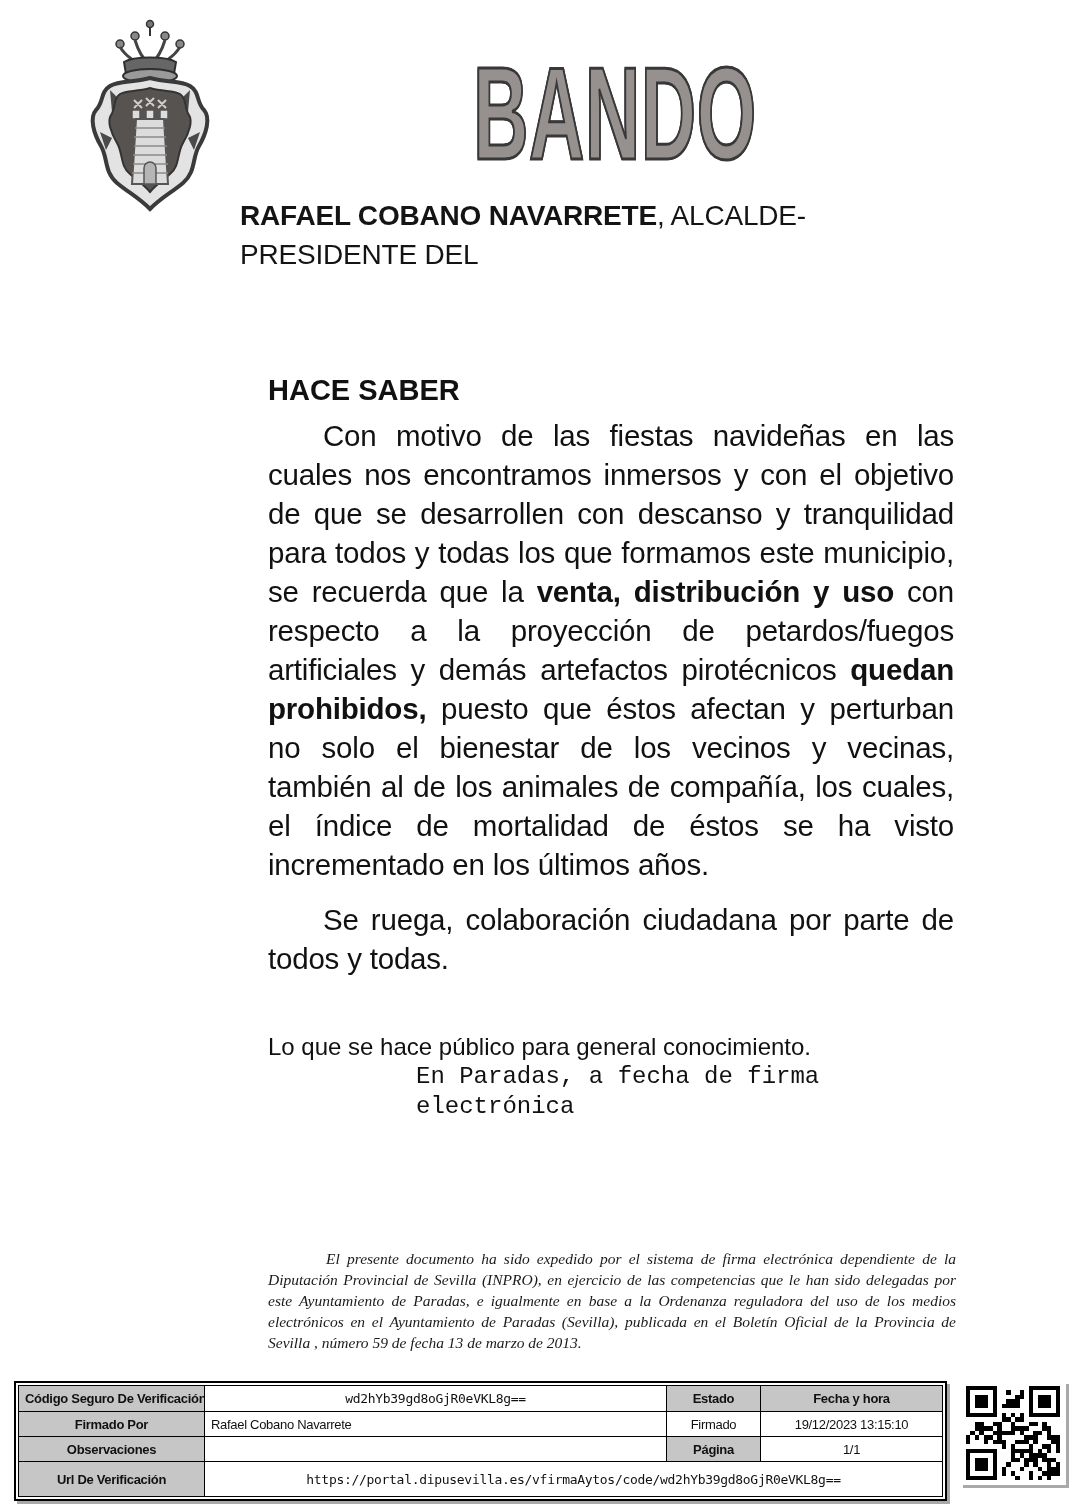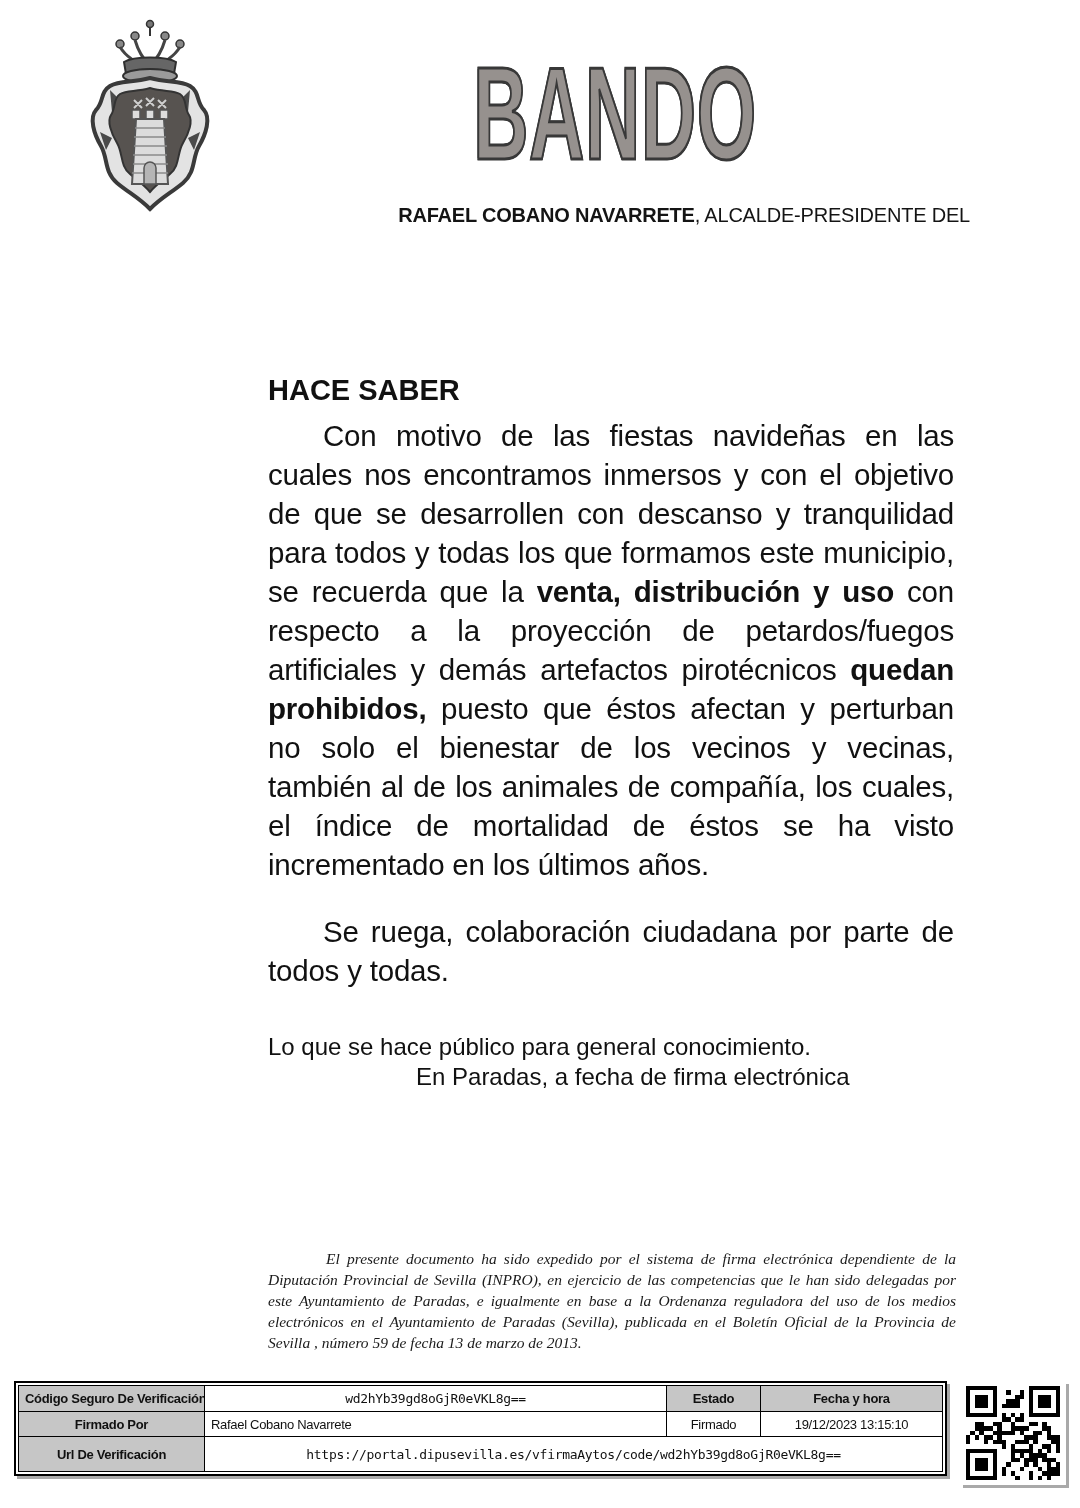--- a/index.html
+++ b/index.html
@@ -16,43 +16,43 @@
     position:absolute; left:615px; top:48px; transform:translateX(-50%) scaleX(0.58);
     transform-origin:center top;
     font-size:132px; line-height:1; font-weight:bold; letter-spacing:1px;
     color:#96918e; -webkit-text-stroke:3px #383838;
     text-shadow:1px 1px 0 #383838,-1px -1px 0 #383838,1px -1px 0 #383838,-1px 1px 0 #383838;
     white-space:nowrap;
   }
 
   
   .header-block{
-    position:absolute; left:240px; top:196px; width:730px; text-align:right;
-    font-size:20px; line-height:39px; letter-spacing:-0.2px; color:#141414;
+    position:absolute; left:240px; top:196px; width:730px; text-align:left;
+    font-size:28px; line-height:39px; letter-spacing:-0.2px; color:#141414;
   }
   .header-block .bold{font-weight:bold;}
 
   
   .heading{
     position:absolute; left:268px; top:374px; margin:0;
     font-size:29px; font-weight:bold; letter-spacing:0;
   }
   .bodytext{
     position:absolute; left:268px; top:416px; width:686px;
     font-size:29.5px; line-height:39px; text-align:justify; letter-spacing:-0.2px;
   }
   .bodytext p{margin:0; text-indent:55px;}
-  .bodytext p.p2{margin-top:28px;}
+  .bodytext p.p2{margin-top:16px;}
   .seg-bold{font-weight:bold;}
 
   .closing{
     position:absolute; left:268px; top:1032px; width:690px;
     font-size:24px; line-height:30px;
   }
-  .closing .line2{padding-left:148px;}
+  .closing .line2{padding-left:148px;font-family:Liberation Mono, monospace;}
 
   .fineprint{
     position:absolute; left:268px; top:1248px; width:688px; margin:0;
     font-family:"Liberation Serif", serif; font-style:italic;
     font-size:15.5px; line-height:21px; text-align:justify; text-indent:58px;
     color:#1a1a1a;
   }
 
   
   .vwrap{
@@ -158,20 +158,26 @@
         <td class="lbl">Código Seguro De Verificación:</td>
         <td class="mono">wd2hYb39gd8oGjR0eVKL8g==</td>
         <td class="hdr">Estado</td>
         <td class="hdr">Fecha y hora</td>
       </tr>
       <tr class="r2">
         <td class="lbl">Firmado Por</td>
         <td class="val-left">Rafael Cobano Navarrete</td>
         <td class="val-center">Firmado</td>
         <td class="val-center">19/12/2023 13:15:10</td>
+      </tr>
+      <tr class="r3">
+        <td class="lbl">Observaciones</td>
+        <td class="val-left"></td>
+        <td class="hdr">Página</td>
+        <td class="val-center">1/1</td>
       </tr>
       <tr class="r4">
         <td class="lbl">Url De Verificación</td>
         <td class="mono" colspan="3">https://portal.dipusevilla.es/vfirmaAytos/code/wd2hYb39gd8oGjR0eVKL8g==</td>
       </tr>
     </tbody>
       </table>
   </div>
 
   <div class="qrbox">

